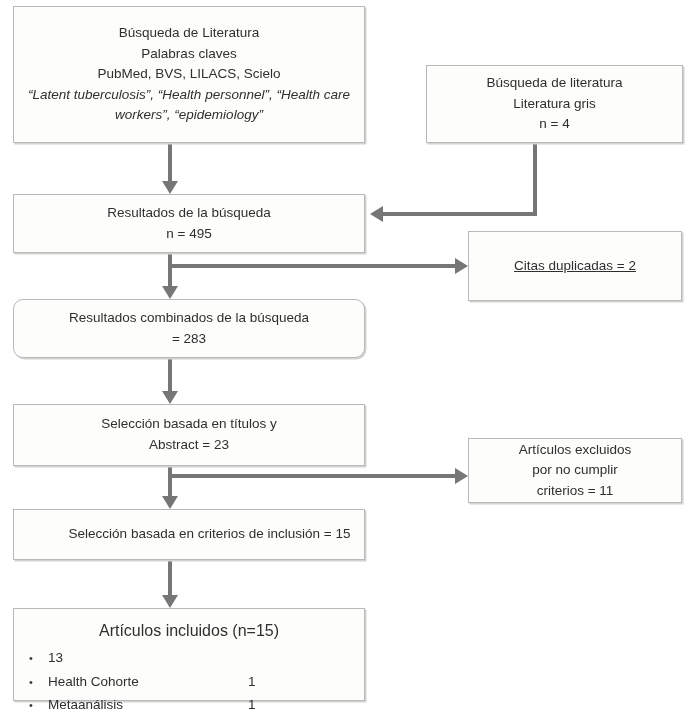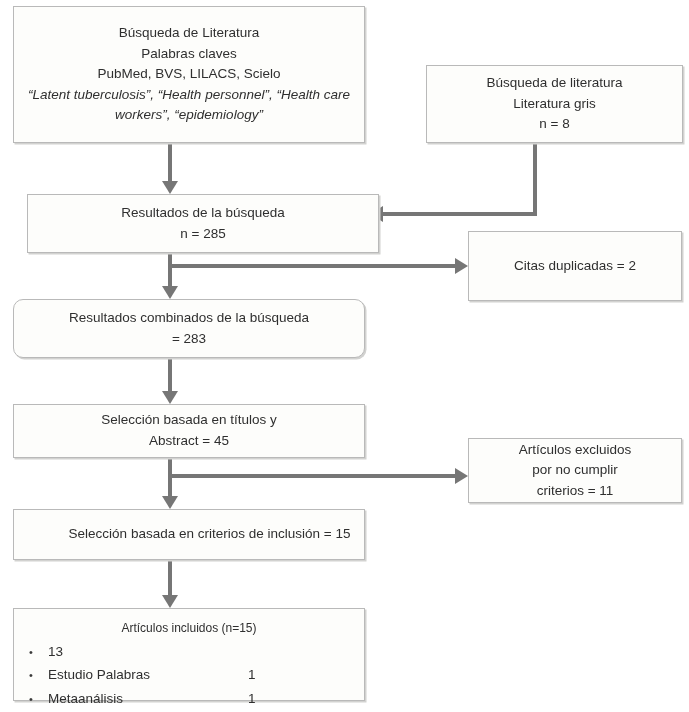--- a/index.html
+++ b/index.html
@@ -37,44 +37,44 @@
     line-height: 1.52;
     color: #2f2f2f;
     z-index: 3;
   }
   .node .ln { display: block; white-space: nowrap; }
   .node .it { font-style: italic; }
 
   
   #node-literature-search { left: 13px;  top: 6px;   width: 352px; height: 137px; }
   #node-grey-literature   { left: 426px; top: 65px;  width: 257px; height: 78px;  }
-  #node-search-results    { left: 27px;  top: 194px; width: 352px; height: 59px;  }
-  #node-duplicates        { left: 468px; top: 231px; width: 214px; height: 70px;  }
+  #node-search-results    { left: 13px;  top: 194px; width: 352px; height: 59px;  }
+  #node-duplicates        { left: 468px; top: 231px; width: 214px; height: 70px; text-decoration: underline;  }
   #node-combined-results  { left: 13px;  top: 299px; width: 352px; height: 59px; border-radius: 10px;  }
-  #node-title-abstract    { left: 13px;  top: 404px; width: 352px; height: 54px;  }
+  #node-title-abstract    { left: 13px;  top: 404px; width: 352px; height: 62px;  }
   #node-excluded          { left: 468px; top: 438px; width: 214px; height: 65px;  }
   #node-inclusion         { left: 13px;  top: 509px; width: 352px; height: 51px; padding-left: 41px;  }
   #node-included          { left: 13px;  top: 608px; width: 352px; height: 93px;  }
 
   
   #node-literature-search .wrapline {
     display: block;
     white-space: normal;
     max-width: 330px;
   }
 
   
   #node-included {
     justify-content: flex-start;
     align-items: stretch;
     padding-top: 10px;
   }
   .included-title {
     text-align: center;
-    font-size: 12px;
+    font-size: 16px;
     margin-bottom: 3px;
   }
   .included-rows { display: block; }
   .included-row {
     display: flex;
     align-items: baseline;
     font-size: 13.5px;
     line-height: 1.72;
   }
   .included-row .bullet {
@@ -134,40 +134,40 @@
   <div class="node" id="node-literature-search">
     <span class="ln">Búsqueda de Literatura</span>
     <span class="ln">Palabras claves</span>
     <span class="ln">PubMed, BVS, LILACS, Scielo</span>
     <span class="wrapline it">“Latent tuberculosis”, “Health personnel”, “Health care workers”, “epidemiology”</span>
   </div>
 
   <div class="node" id="node-grey-literature">
     <span class="ln">Búsqueda de literatura</span>
     <span class="ln">Literatura gris</span>
-    <span class="ln">n = 8</span>
+    <span class="ln">n = 4</span>
   </div>
 
   <div class="node" id="node-search-results">
     <span class="ln">Resultados de la búsqueda</span>
-    <span class="ln">n = 285</span>
+    <span class="ln">n = 495</span>
   </div>
 
   <div class="node" id="node-duplicates">
     <span class="ln">Citas duplicadas = 2</span>
   </div>
 
   <div class="node" id="node-combined-results">
     <span class="ln">Resultados combinados de la búsqueda</span>
     <span class="ln">= 283</span>
   </div>
 
   <div class="node" id="node-title-abstract">
     <span class="ln">Selección basada en títulos y</span>
-    <span class="ln">Abstract = 45</span>
+    <span class="ln">Abstract = 23</span>
   </div>
 
   <div class="node" id="node-excluded">
     <span class="ln">Artículos excluidos</span>
     <span class="ln">por no cumplir</span>
     <span class="ln">criterios = 11</span>
   </div>
 
   <div class="node" id="node-inclusion">
     <span class="ln">Selección basada en criterios de inclusión = 15</span>
@@ -177,21 +177,21 @@
     <div class="included-title">Artículos incluidos (n=15)</div>
     <div class="included-rows">
 
       <div class="included-row">
         <span class="bullet">•</span>
         <span class="rvalue">13</span>
       </div>
 
       <div class="included-row">
         <span class="bullet">•</span>
-        <span class="rlabel">Estudio Palabras</span>
+        <span class="rlabel">Health Cohorte</span>
         <span class="rvalue">1</span>
       </div>
 
       <div class="included-row">
         <span class="bullet">•</span>
         <span class="rlabel">Metaanálisis</span>
         <span class="rvalue">1</span>
       </div>
 
     </div>

